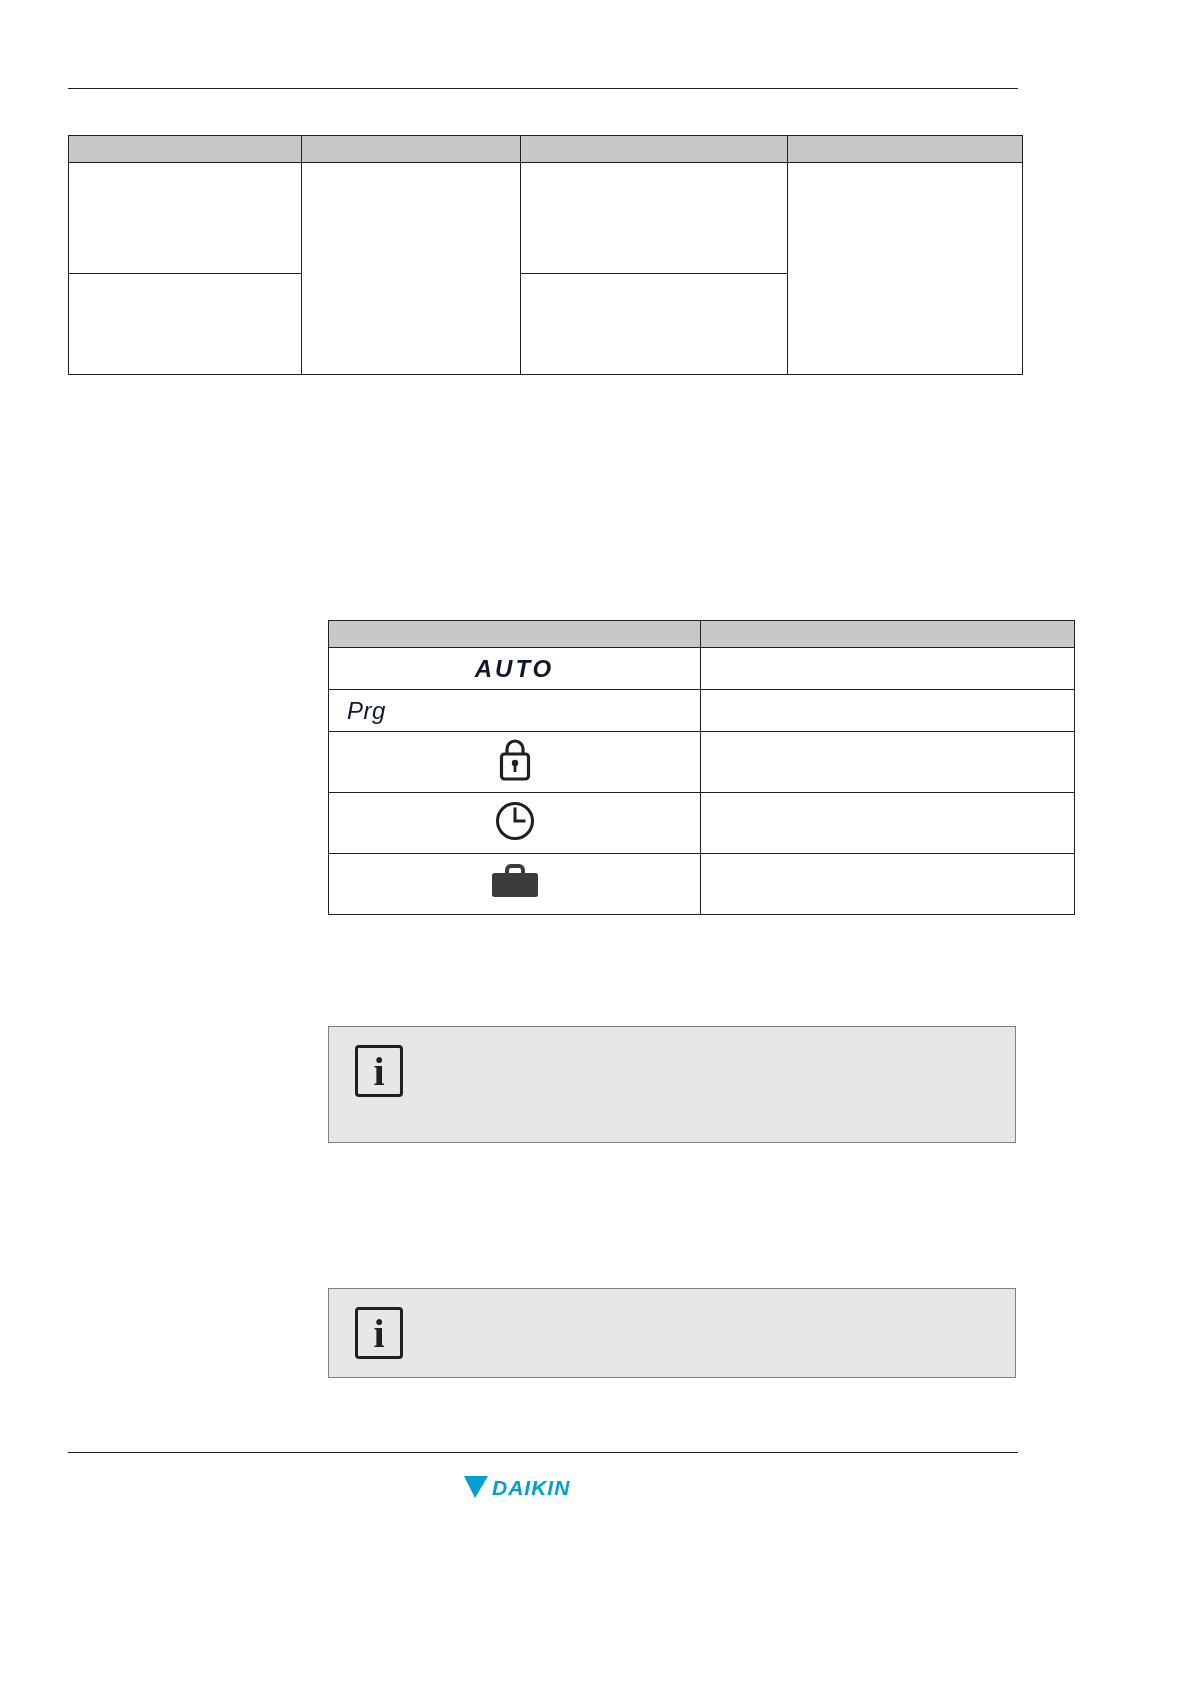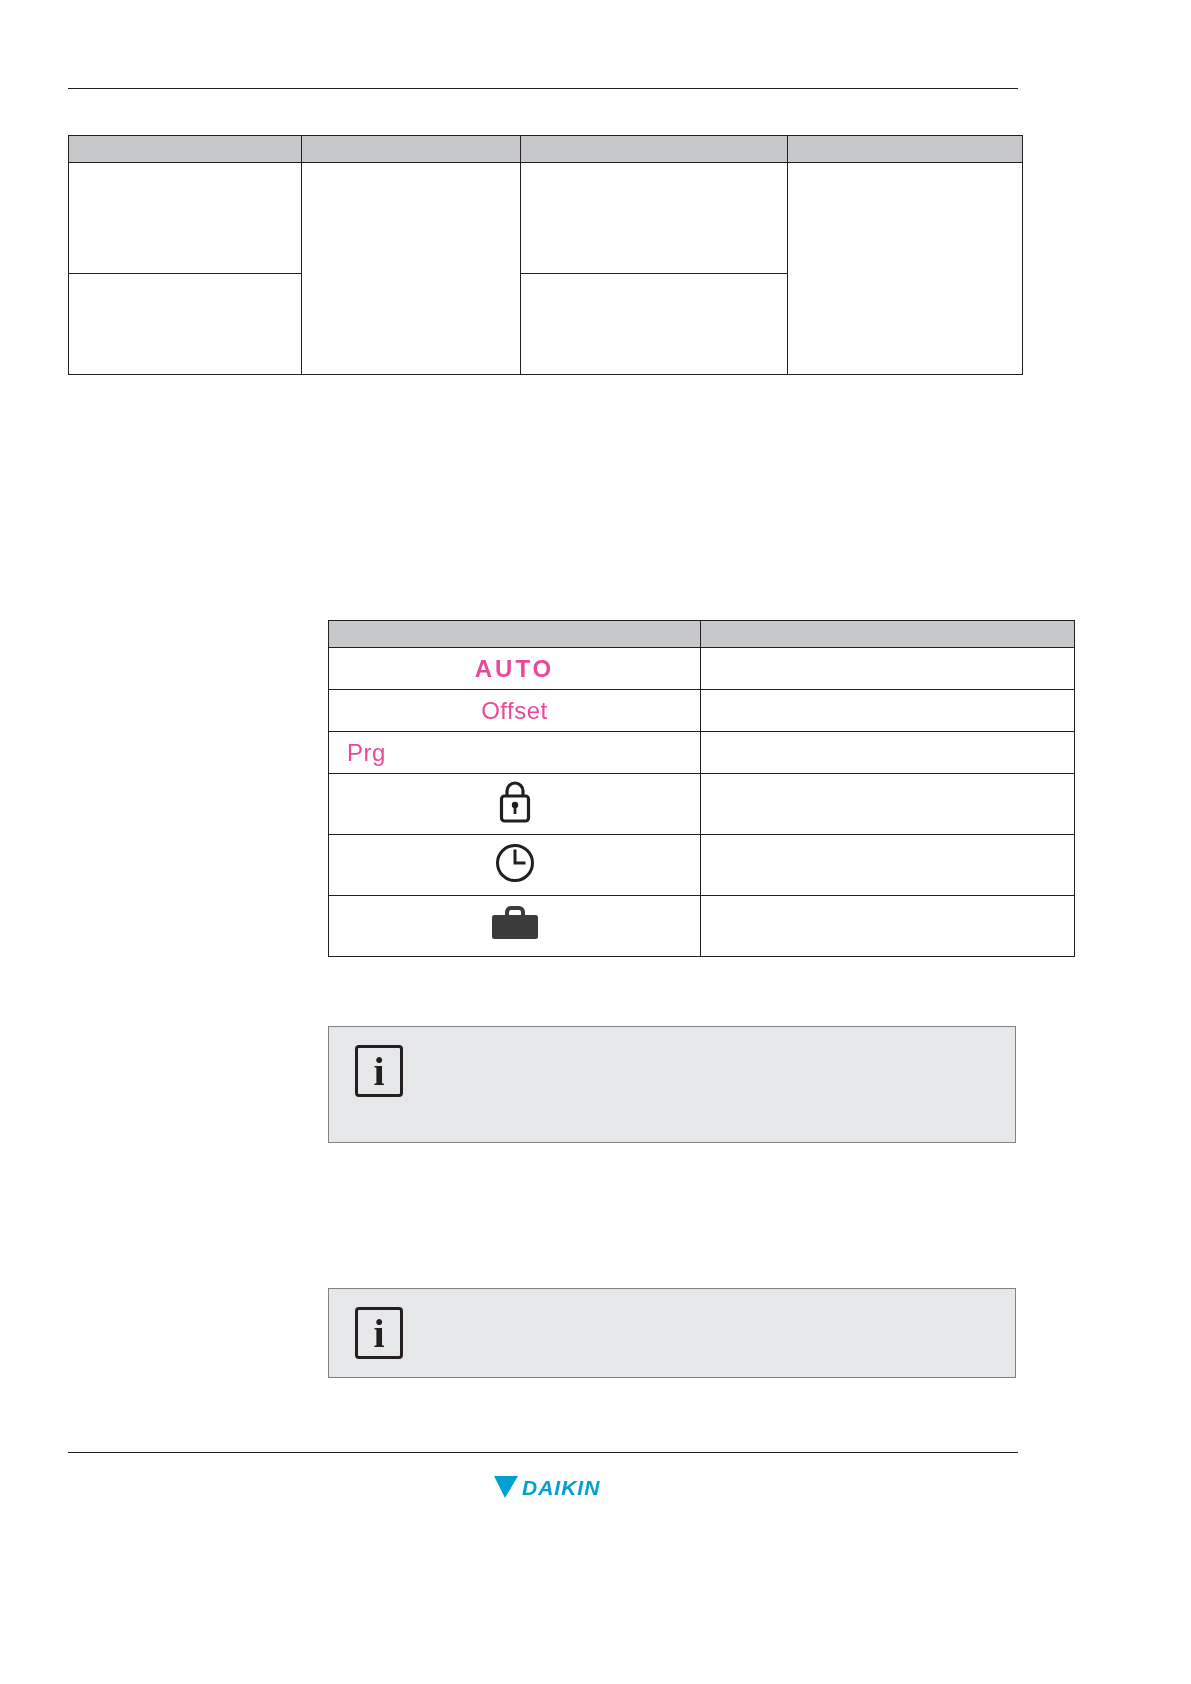--- a/index.html
+++ b/index.html
@@ -67,23 +67,24 @@
     height: 26px;
   }
   .icon-cell {
     height: 41px;
     text-align: center;
   }
   .icon-cell.tall { height: 60px; }
   .icon-label {
     font-size: 24px;
     letter-spacing: 0.5px;
-    color: #ec4899;
+    color: #0f172a;
     display: inline-block;
     line-height: 1;
+    font-style: italic;
   }
   .icon-label.spaced { letter-spacing: 3px; font-weight: bold; }
 
   
   .glyph {
     display: inline-block;
     vertical-align: middle;
   }
 
   
@@ -124,21 +125,21 @@
     font-family: "Liberation Serif", serif;
     font-size: 40px;
     font-weight: bold;
     line-height: 44px;
     color: #231f20;
   }
 
   
   .logo {
     position: absolute;
-    left: 492px;
+    left: 462px;
     top: 1472px;
     width: 128px;
     height: 30px;
   }
   .logo svg { display: block; }
 </style>
 </head>
 <body>
 
 <div class="rule top"></div>
@@ -176,26 +177,20 @@
   <tbody>
 
     <tr>
       <td class="icon-cell">
         <span class="icon-label spaced">AUTO</span>
       </td>
       <td class="icon-cell"></td>
     </tr>
 
 
-    <tr>
-      <td class="icon-cell">
-        <span class="icon-label">Offset</span>
-      </td>
-      <td class="icon-cell"></td>
-    </tr>
 
     <tr>
       <td class="icon-cell">
         <span class="icon-label" style="display:block;text-align:left;padding-left:4px;">Prg</span>
       </td>
       <td class="icon-cell"></td>
     </tr>
 
     <tr>
       <td class="icon-cell tall">

